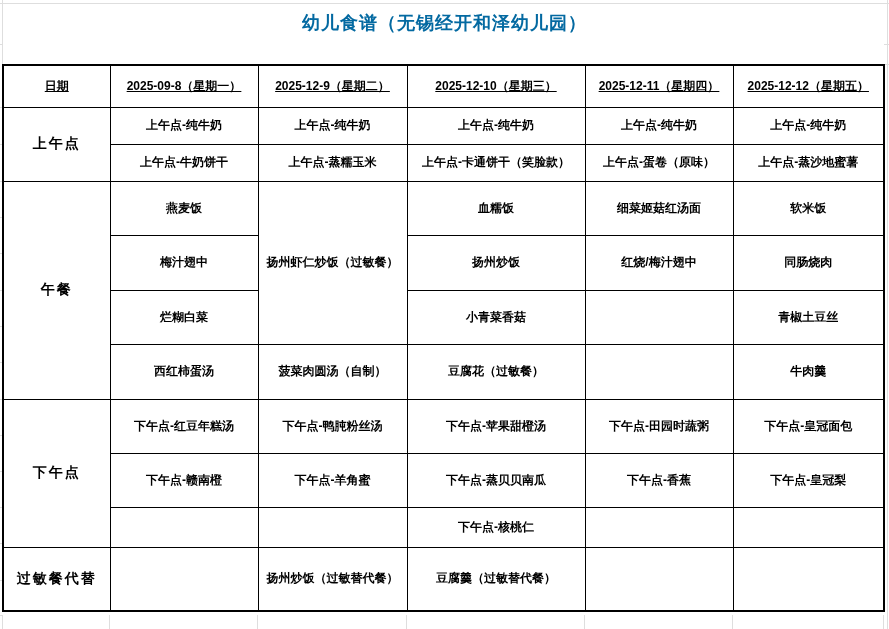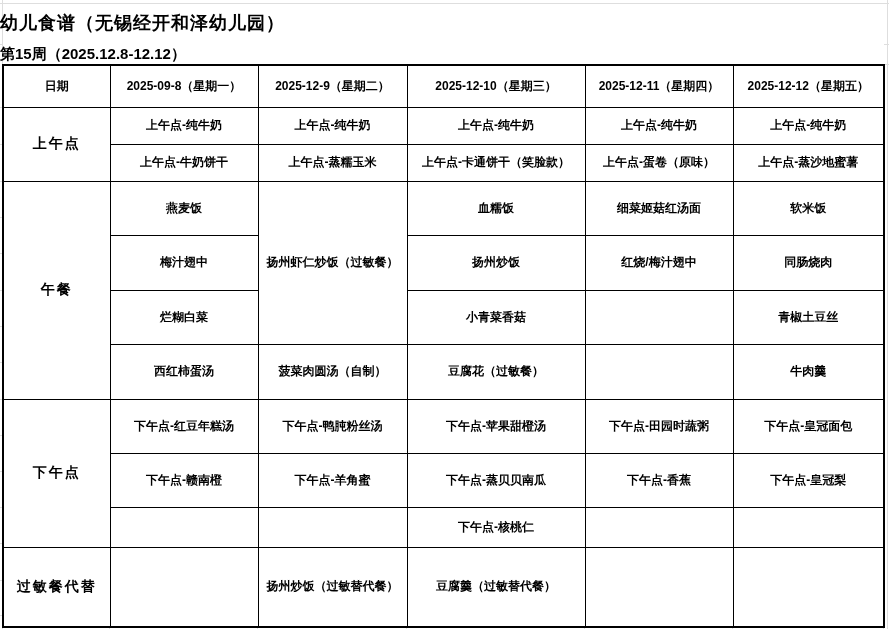--- a/index.html
+++ b/index.html
@@ -12,21 +12,21 @@
     overflow: hidden;
   }
   .sheet {
     position: absolute; top: 0; left: 0;
     width: 889px; height: 629px;
     background: #ffffff; overflow: hidden;
   }
   .gridline { position: absolute; background: #dedede; z-index: 1; }
   .title-row, .subtitle-row {
     position: absolute; left: 0; width: 889px;
-    font-weight: 700; color: #000000; z-index: 2;
+    text-align: center; font-weight: 700; color: #0369a1; z-index: 2;
     white-space: nowrap;
   }
   .title-row   { top: 3px;  height: 41px; line-height: 41px; font-size: 18px; letter-spacing: 1px; }
   .subtitle-row{ top: 44px; height: 20px; line-height: 20px; font-size: 15px; }
   table.menu {
     position: absolute; top: 64px; left: 2px;
     border-collapse: collapse; table-layout: fixed;
     background: #ffffff; z-index: 3;
     border: 2px solid #000;
   }
@@ -39,33 +39,32 @@
   }
   .menu td.section { font-size: 14px; letter-spacing: 2px; }
 </style>
 </head>
 <body>
 
 <div class="sheet">
 
   <div class="title-row">幼儿食谱（无锡经开和泽幼儿园）</div>
 
-  <div class="subtitle-row">第15周（2025.12.8-12.12）</div>
 
   <table class="menu">
     <colgroup>
         <col style="width: 107px;">
         <col style="width: 148px;">
         <col style="width: 149px;">
         <col style="width: 178px;">
         <col style="width: 148px;">
         <col style="width: 151px;">
       </colgroup>
     <thead>
-        <tr style="height: 42px;">
+        <tr style="height: 42px; text-decoration: underline;">
           <th>日期</th>
           <th>2025-09-8（星期一）</th>
           <th>2025-12-9（星期二）</th>
           <th>2025-12-10（星期三）</th>
           <th>2025-12-11（星期四）</th>
           <th>2025-12-12（星期五）</th>
         </tr>
       </thead>
     <tbody>
         <tr style="height: 37px;">
@@ -125,21 +124,21 @@
           <td>下午点-香蕉</td>
           <td>下午点-皇冠梨</td>
         </tr>
         <tr style="height: 40px;">
           <td></td>
           <td></td>
           <td>下午点-核桃仁</td>
           <td></td>
           <td></td>
         </tr>
-        <tr style="height: 80px;">
+        <tr style="height: 64px;">
           <td class="section">过敏餐代替</td>
           <td></td>
           <td>扬州炒饭（过敏替代餐）</td>
           <td>豆腐羹（过敏替代餐）</td>
           <td></td>
           <td></td>
         </tr>
       </tbody>
   </table>
 

